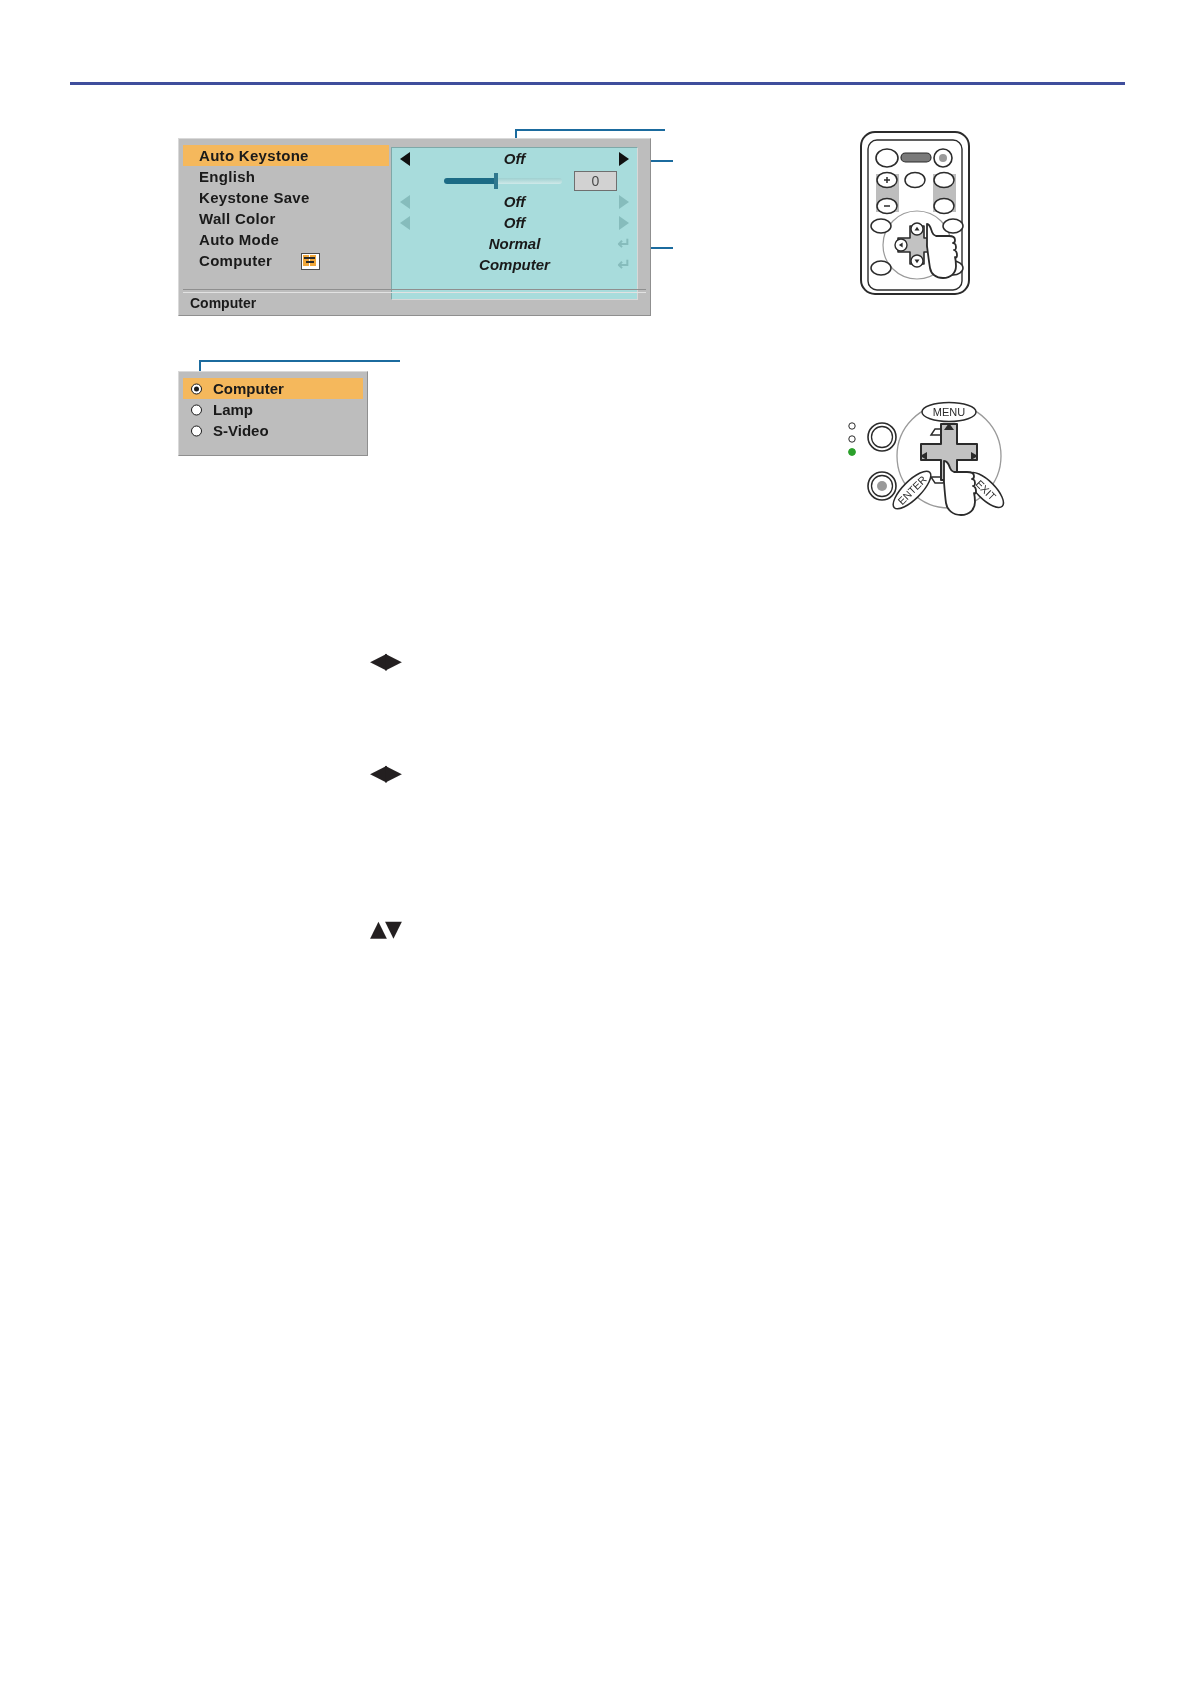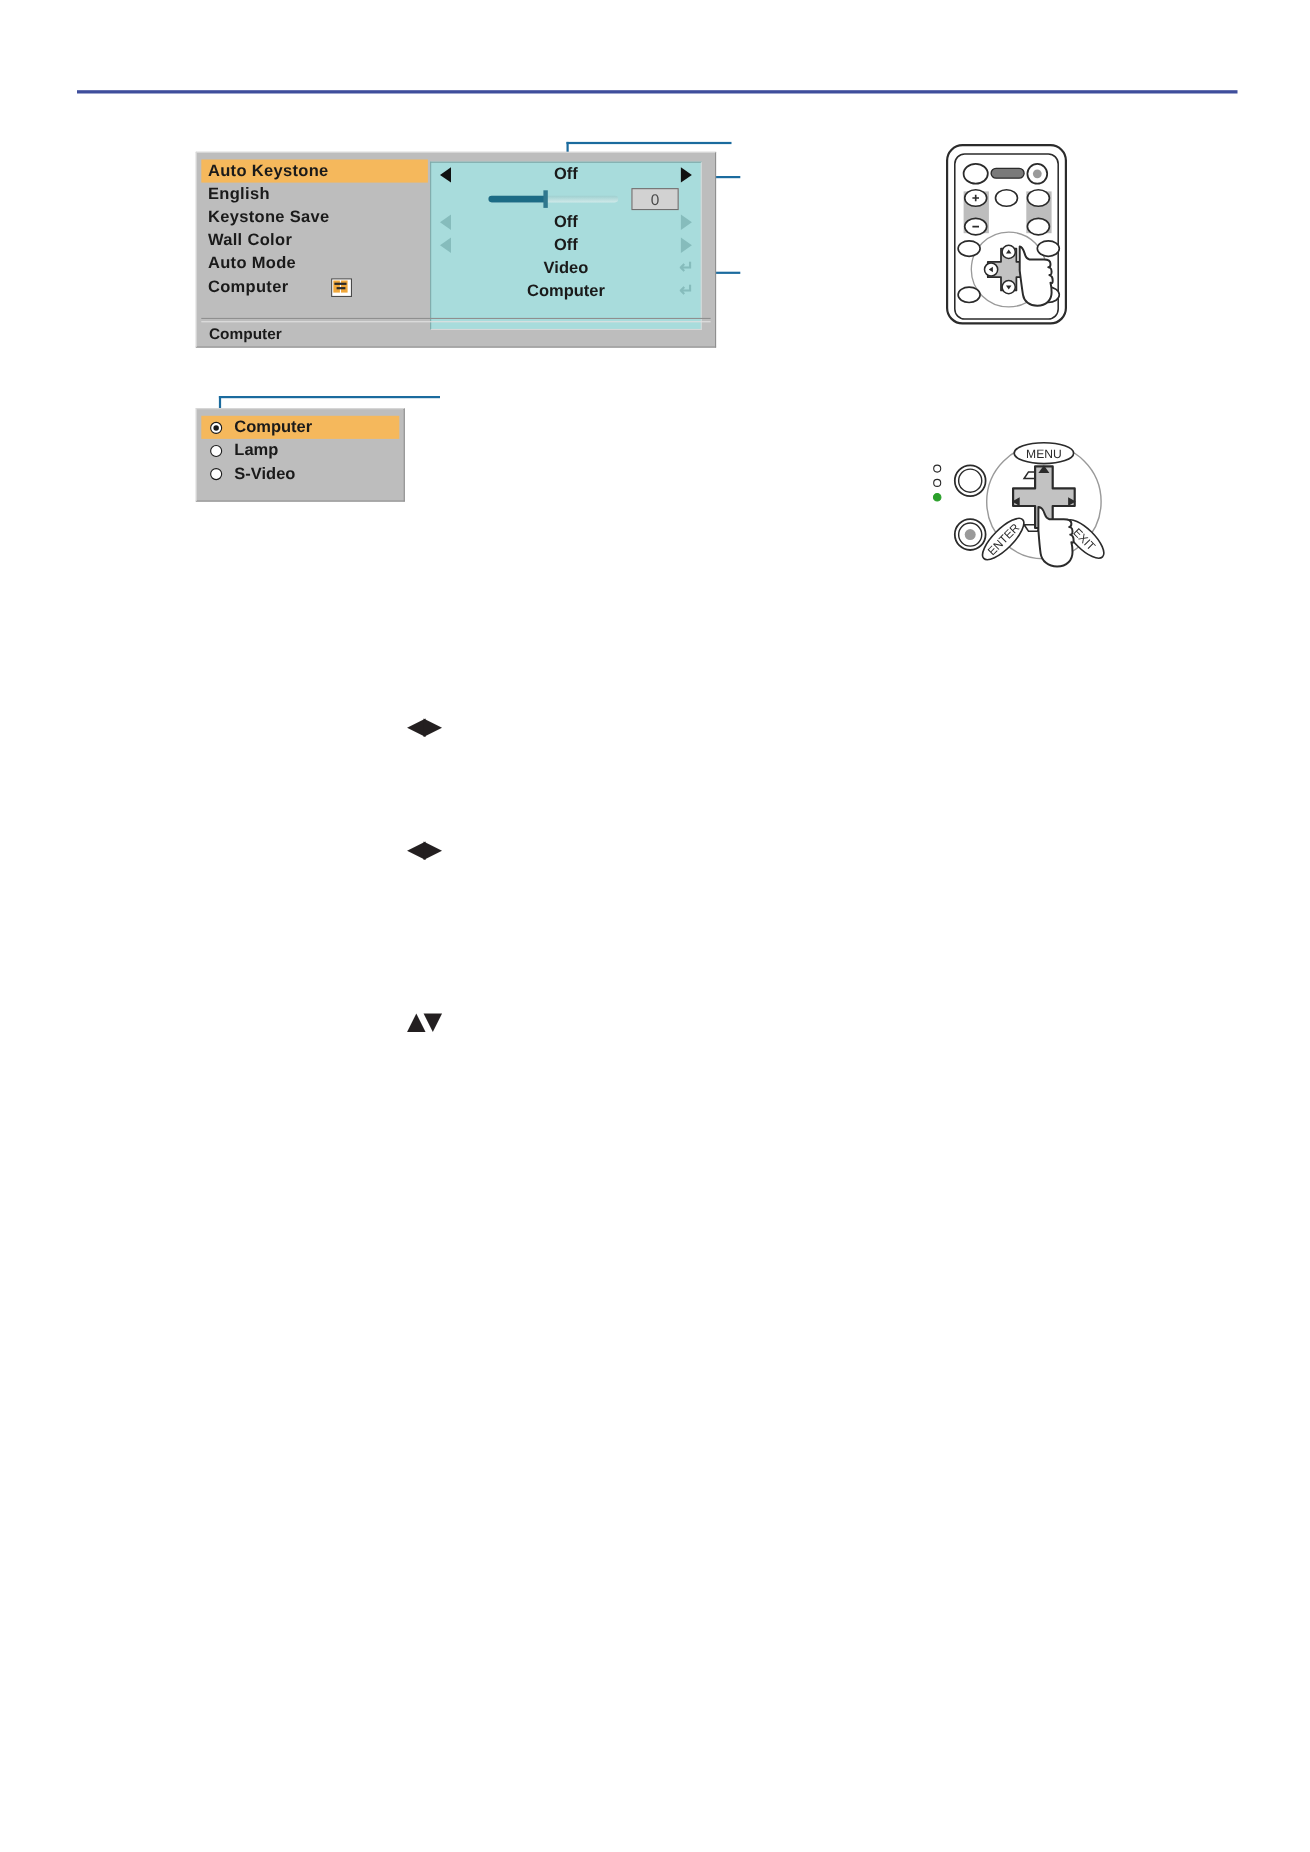--- a/index.html
+++ b/index.html
@@ -29,21 +29,21 @@
     border-bottom:1px solid #8f8f8f;
     box-sizing:border-box;
   }
   .osd-inner{position:absolute;left:0;top:0;right:0;bottom:0;}
   .osd-labels{
     position:absolute;left:4px;top:6px;width:206px;
   }
   .osd-row{
     height:21px;line-height:21px;
     font-size:15px;font-weight:bold;color:#1a1a1a;
-    padding-left:6px;
+    padding-left:16px;
     letter-spacing:0.3px;
     position:relative;
     white-space:nowrap;
   }
   .osd-row.sel{background:#f5b85c;}
   .lang-icon{
     position:absolute;left:118px;top:3px;width:17px;height:15px;
     background:#ffffff;border:1px solid #4a4a4a;
   }
   .lang-icon i{
@@ -62,21 +62,21 @@
     border-left:1px solid #7ea8a8;
     border-right:1px solid #d8d8d8;
     border-bottom:1px solid #d8d8d8;
     box-sizing:border-box;
   }
   .v-row{
     height:21px;line-height:21px;position:relative;
     font-size:15px;font-weight:bold;color:#1a1a1a;
     text-align:center;
   }
-  .v-row .txt{display:block;}
+  .v-row .txt{display:block;font-style:italic;}
   .arrow-l,.arrow-r{
     position:absolute;top:50%;transform:translateY(-50%);
     width:0;height:0;
   }
   .arrow-l{left:8px;border-top:7px solid transparent;border-bottom:7px solid transparent;border-right:10px solid #111;}
   .arrow-r{right:8px;border-top:7px solid transparent;border-bottom:7px solid transparent;border-left:10px solid #111;}
   .arrow-l.dim{border-right-color:#86bcbc;}
   .arrow-r.dim{border-left-color:#86bcbc;}
 
   .enter-gly{
@@ -225,21 +225,21 @@
           <span class="arrow-r dim"></span>
         </div>
 
         <div class="v-row">
           <span class="arrow-l dim"></span>
           <span class="txt">Off</span>
           <span class="arrow-r dim"></span>
         </div>
 
         <div class="v-row">
-          <span class="txt">Video</span>
+          <span class="txt">Normal</span>
           <span class="enter-gly">↵</span>
         </div>
 
         <div class="v-row">
           <span class="txt">Computer</span>
           <span class="enter-gly">↵</span>
         </div>
 
       </div>
 

